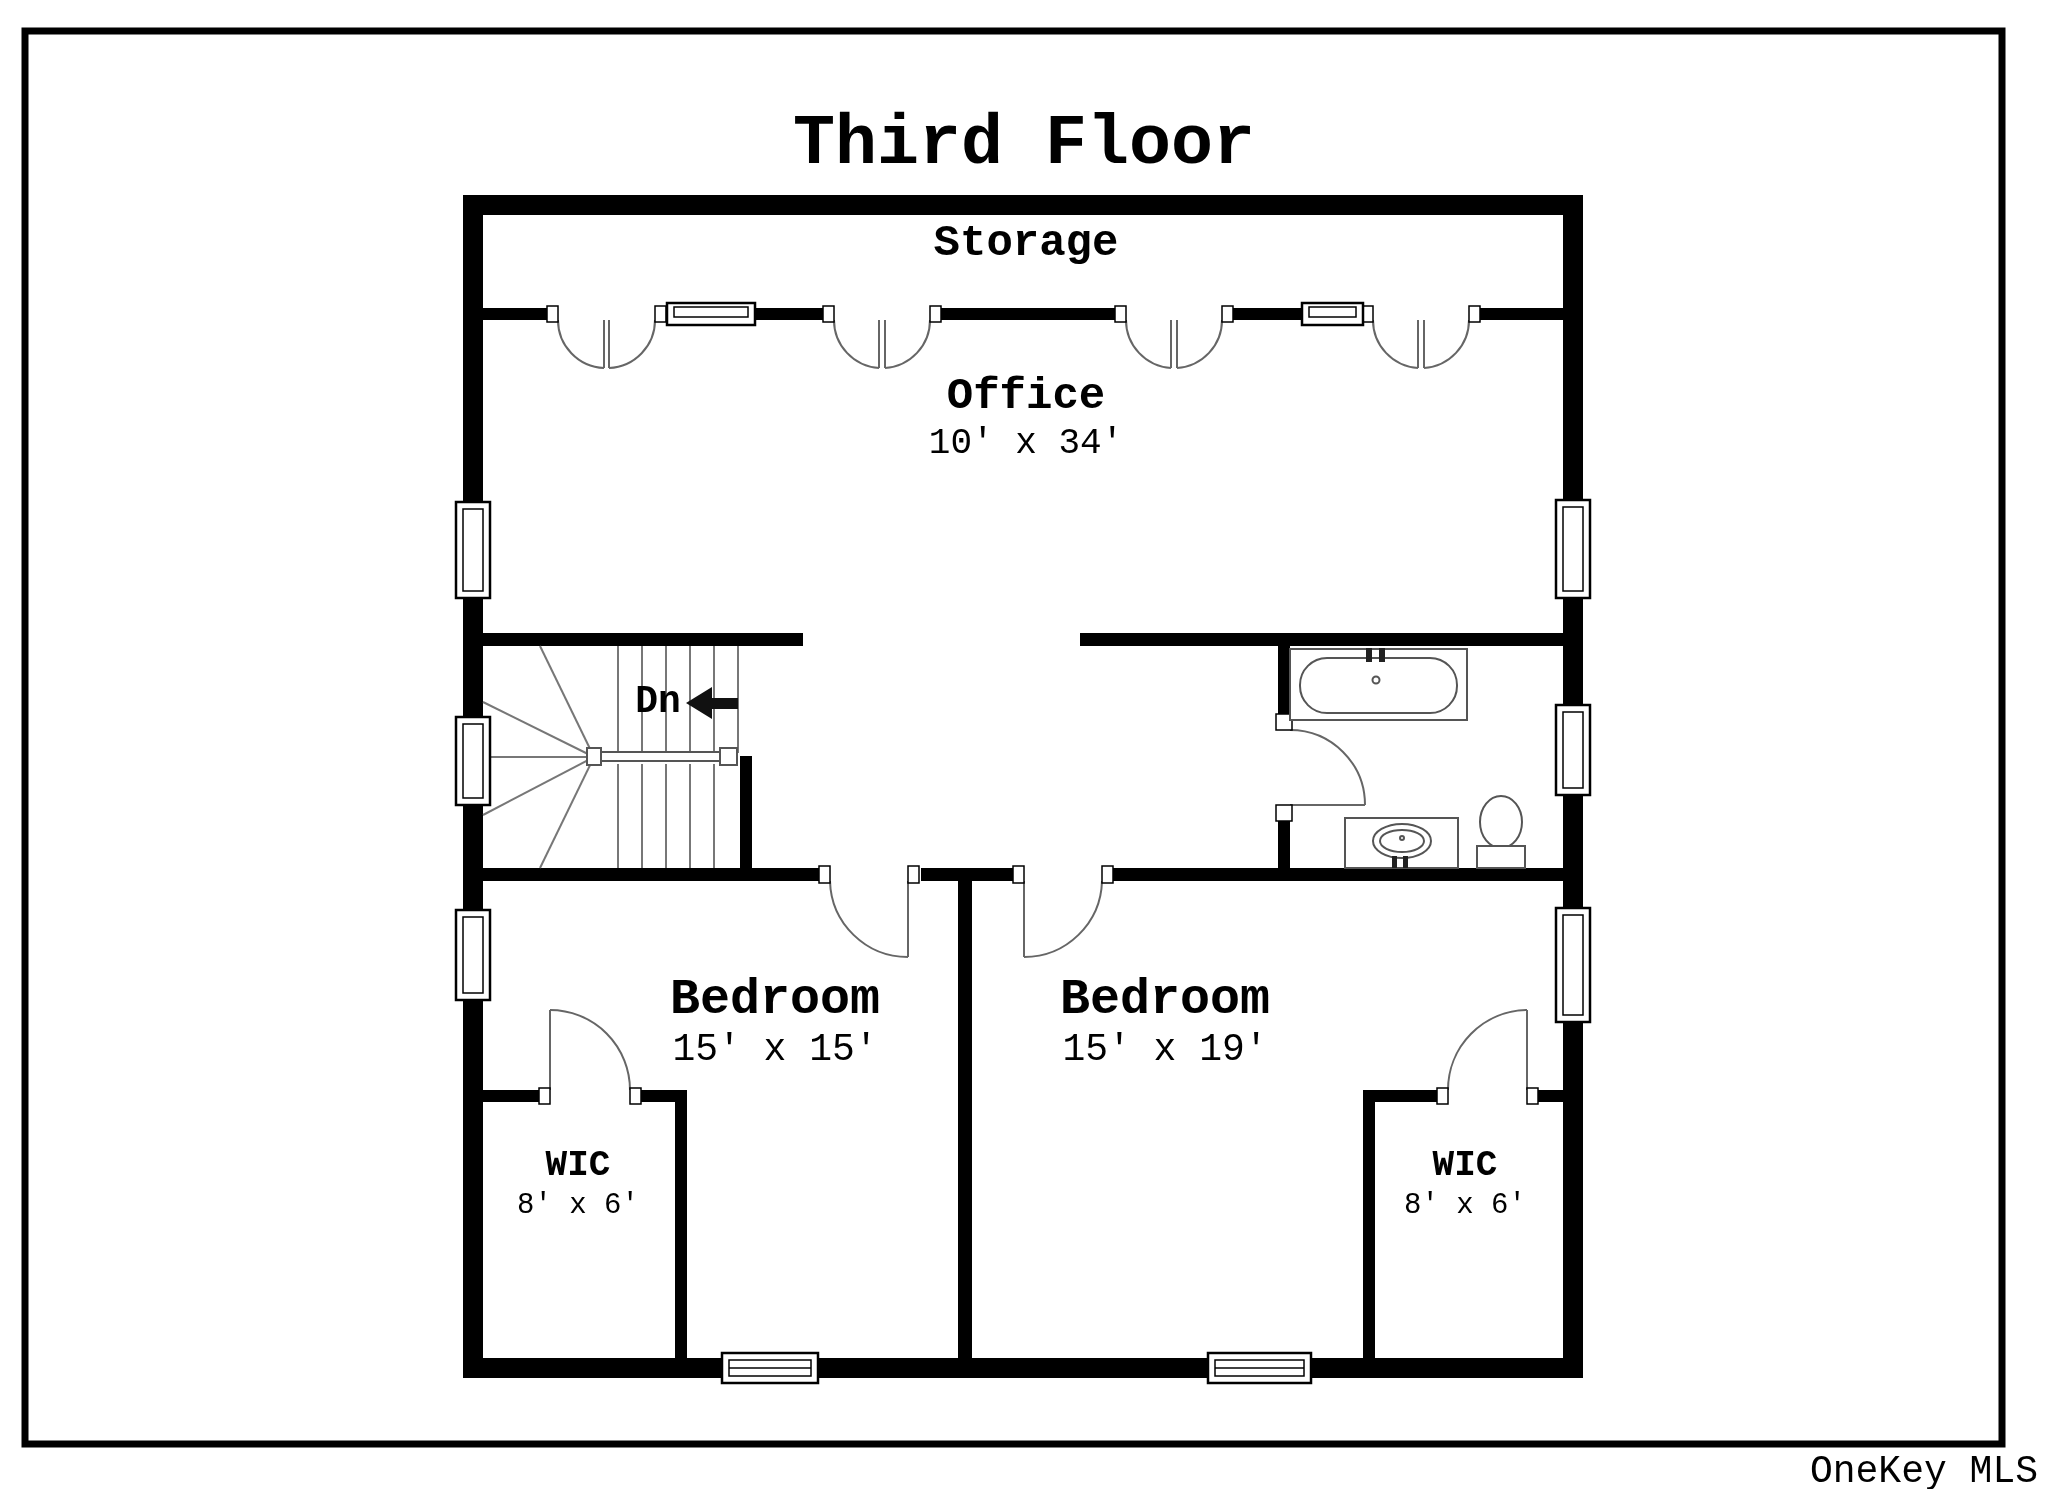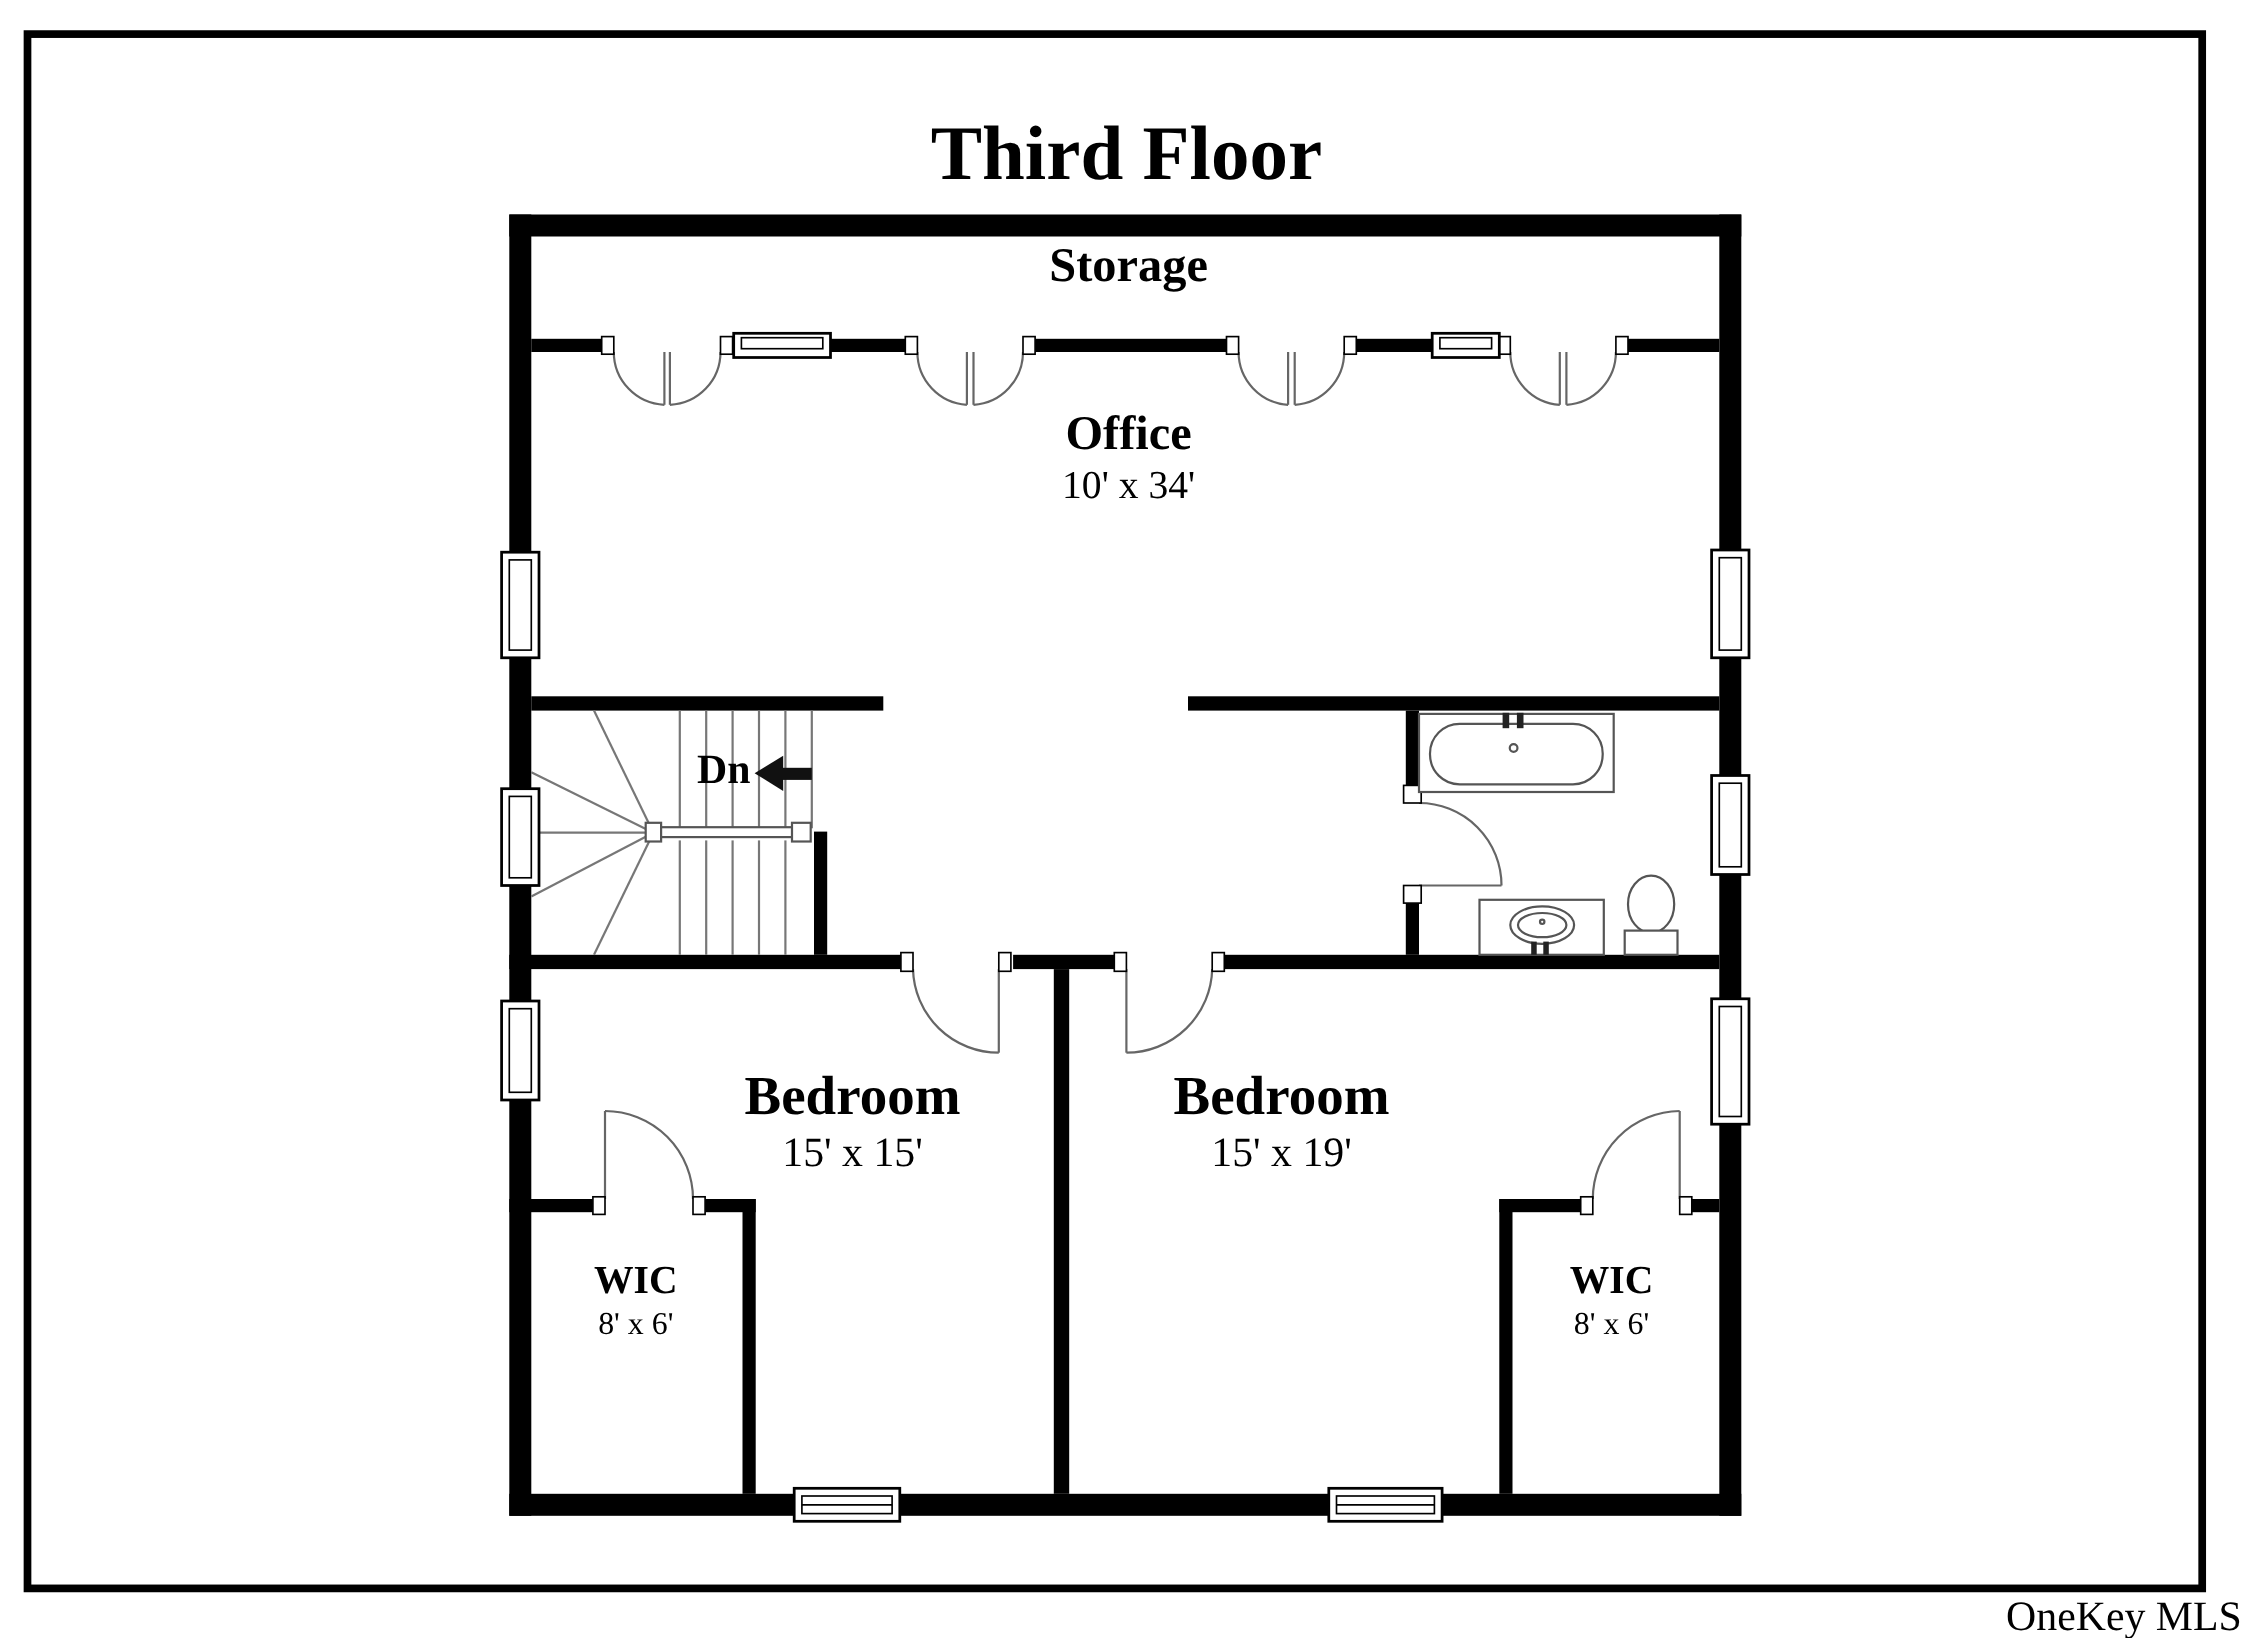--- a/index.html
+++ b/index.html
@@ -1,17 +1,17 @@
 <!DOCTYPE html>
 <html><head>
 <meta charset="utf-8">
 <style>
   html,body{margin:0;padding:0;background:#ffffff;}
   .page{position:relative;width:2048px;height:1489px;background:#ffffff;
-        font-family:Liberation Serif, serif;overflow:hidden;text-align:center;}
+        font-family:Liberation Mono, monospace;overflow:hidden;text-align:center;}
   svg{position:absolute;left:0;top:0;}
   text{fill:#000;}
   .room-name{font-weight:bold;}
 </style>
 </head>
 <body>
 
 <div class="page">
 <svg width="2048" height="1489" viewBox="0 0 2048 1489">
 

